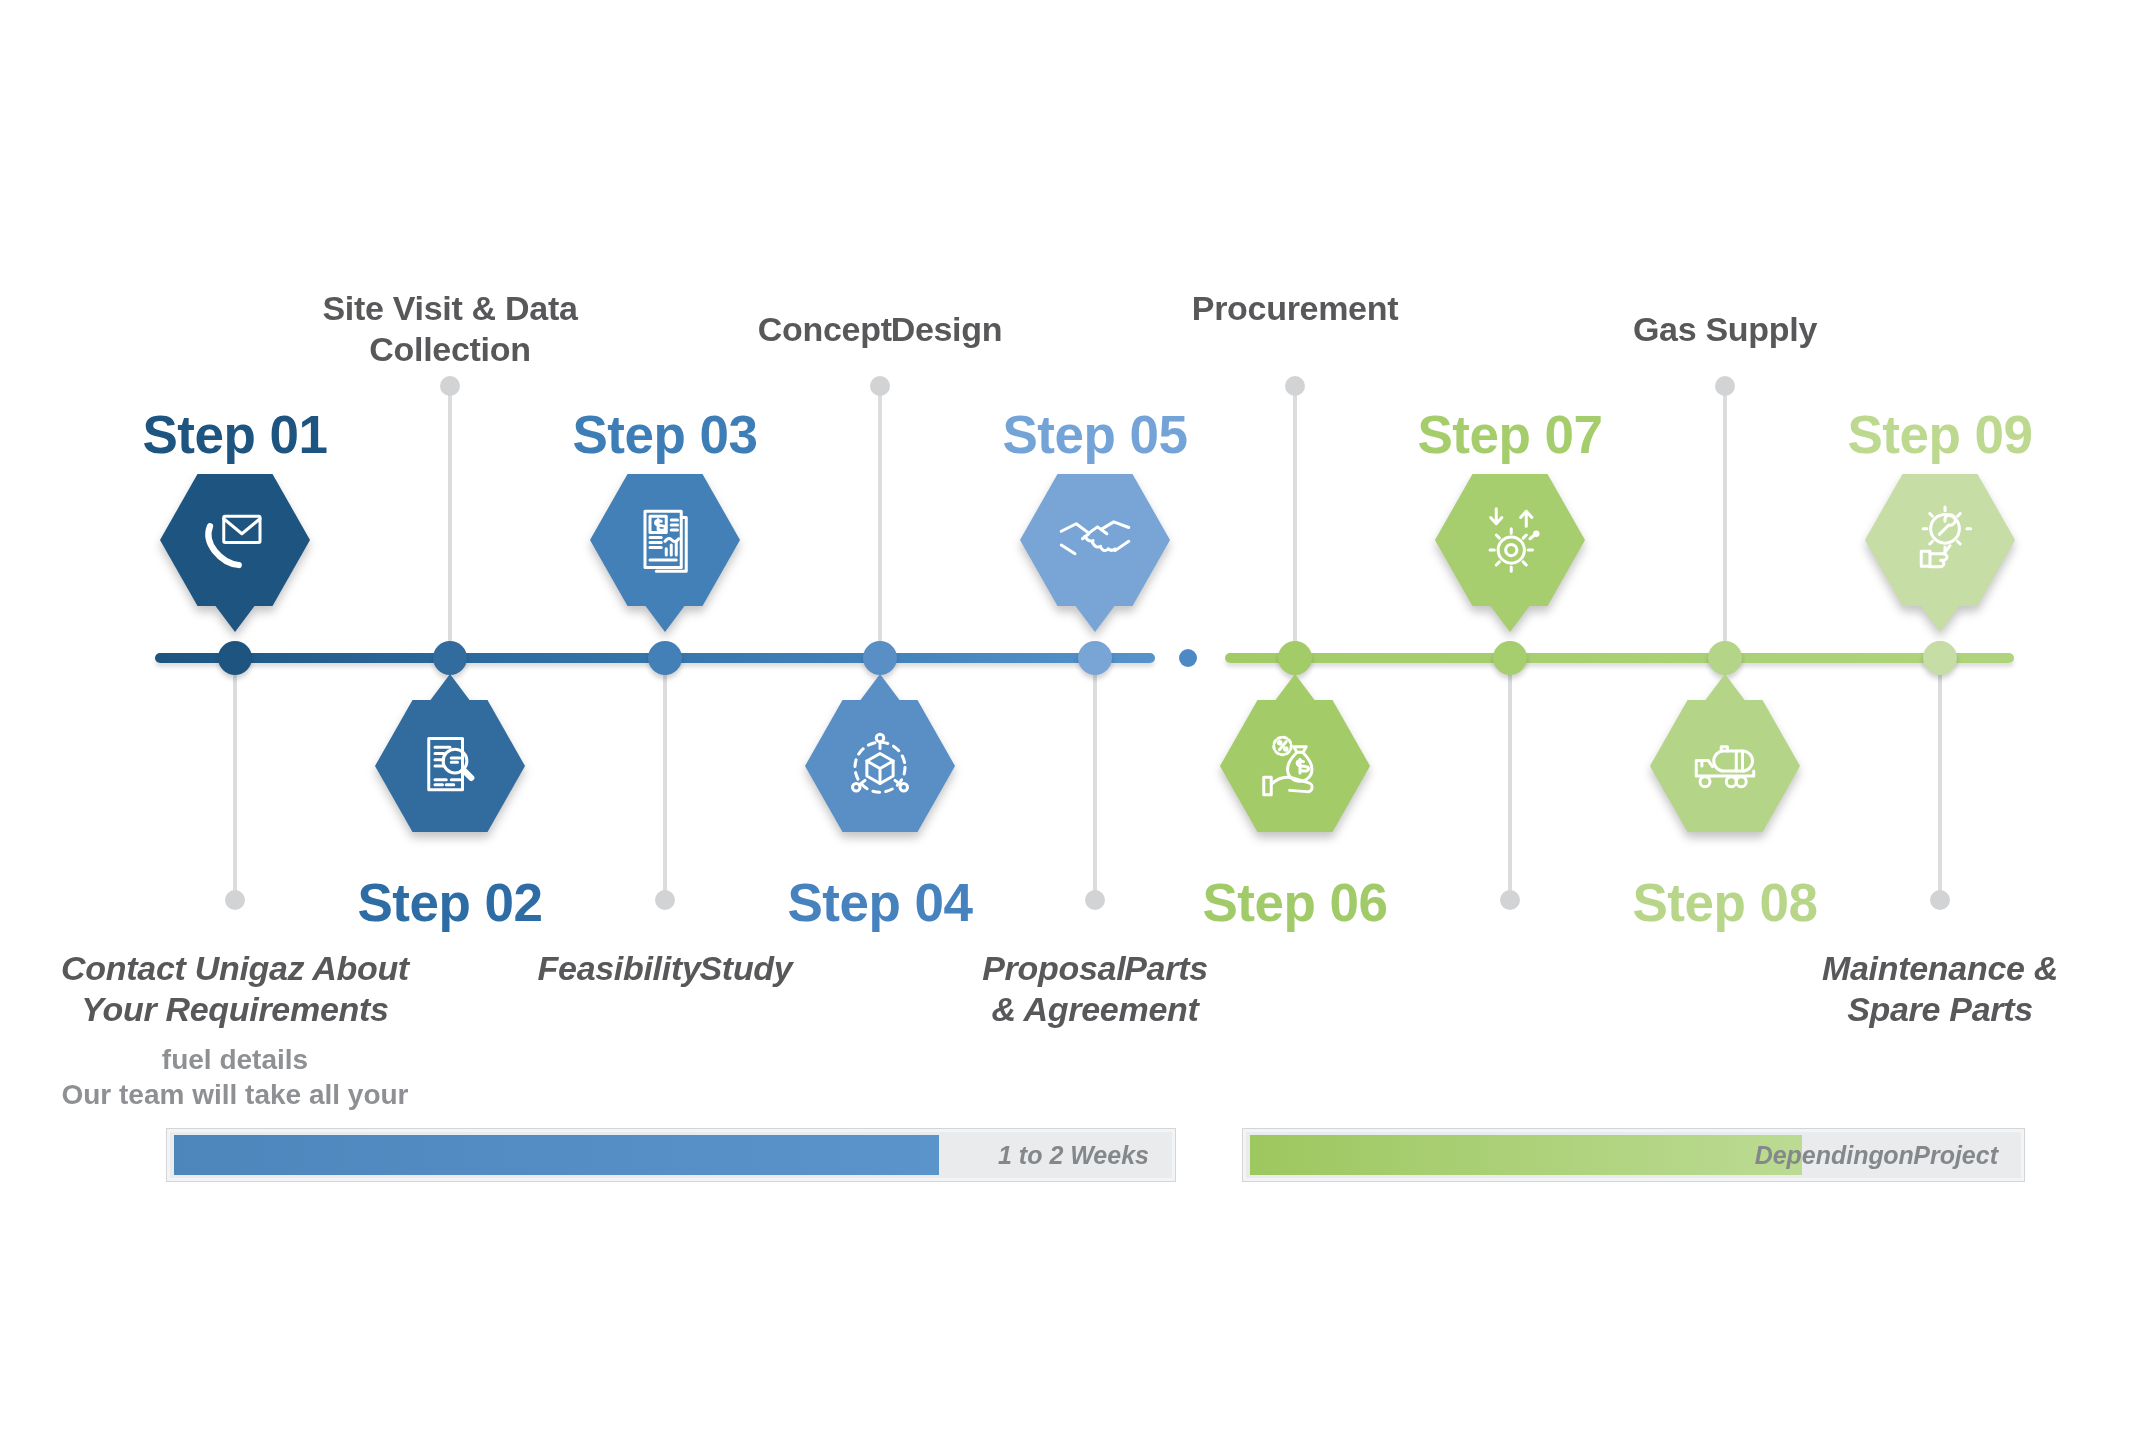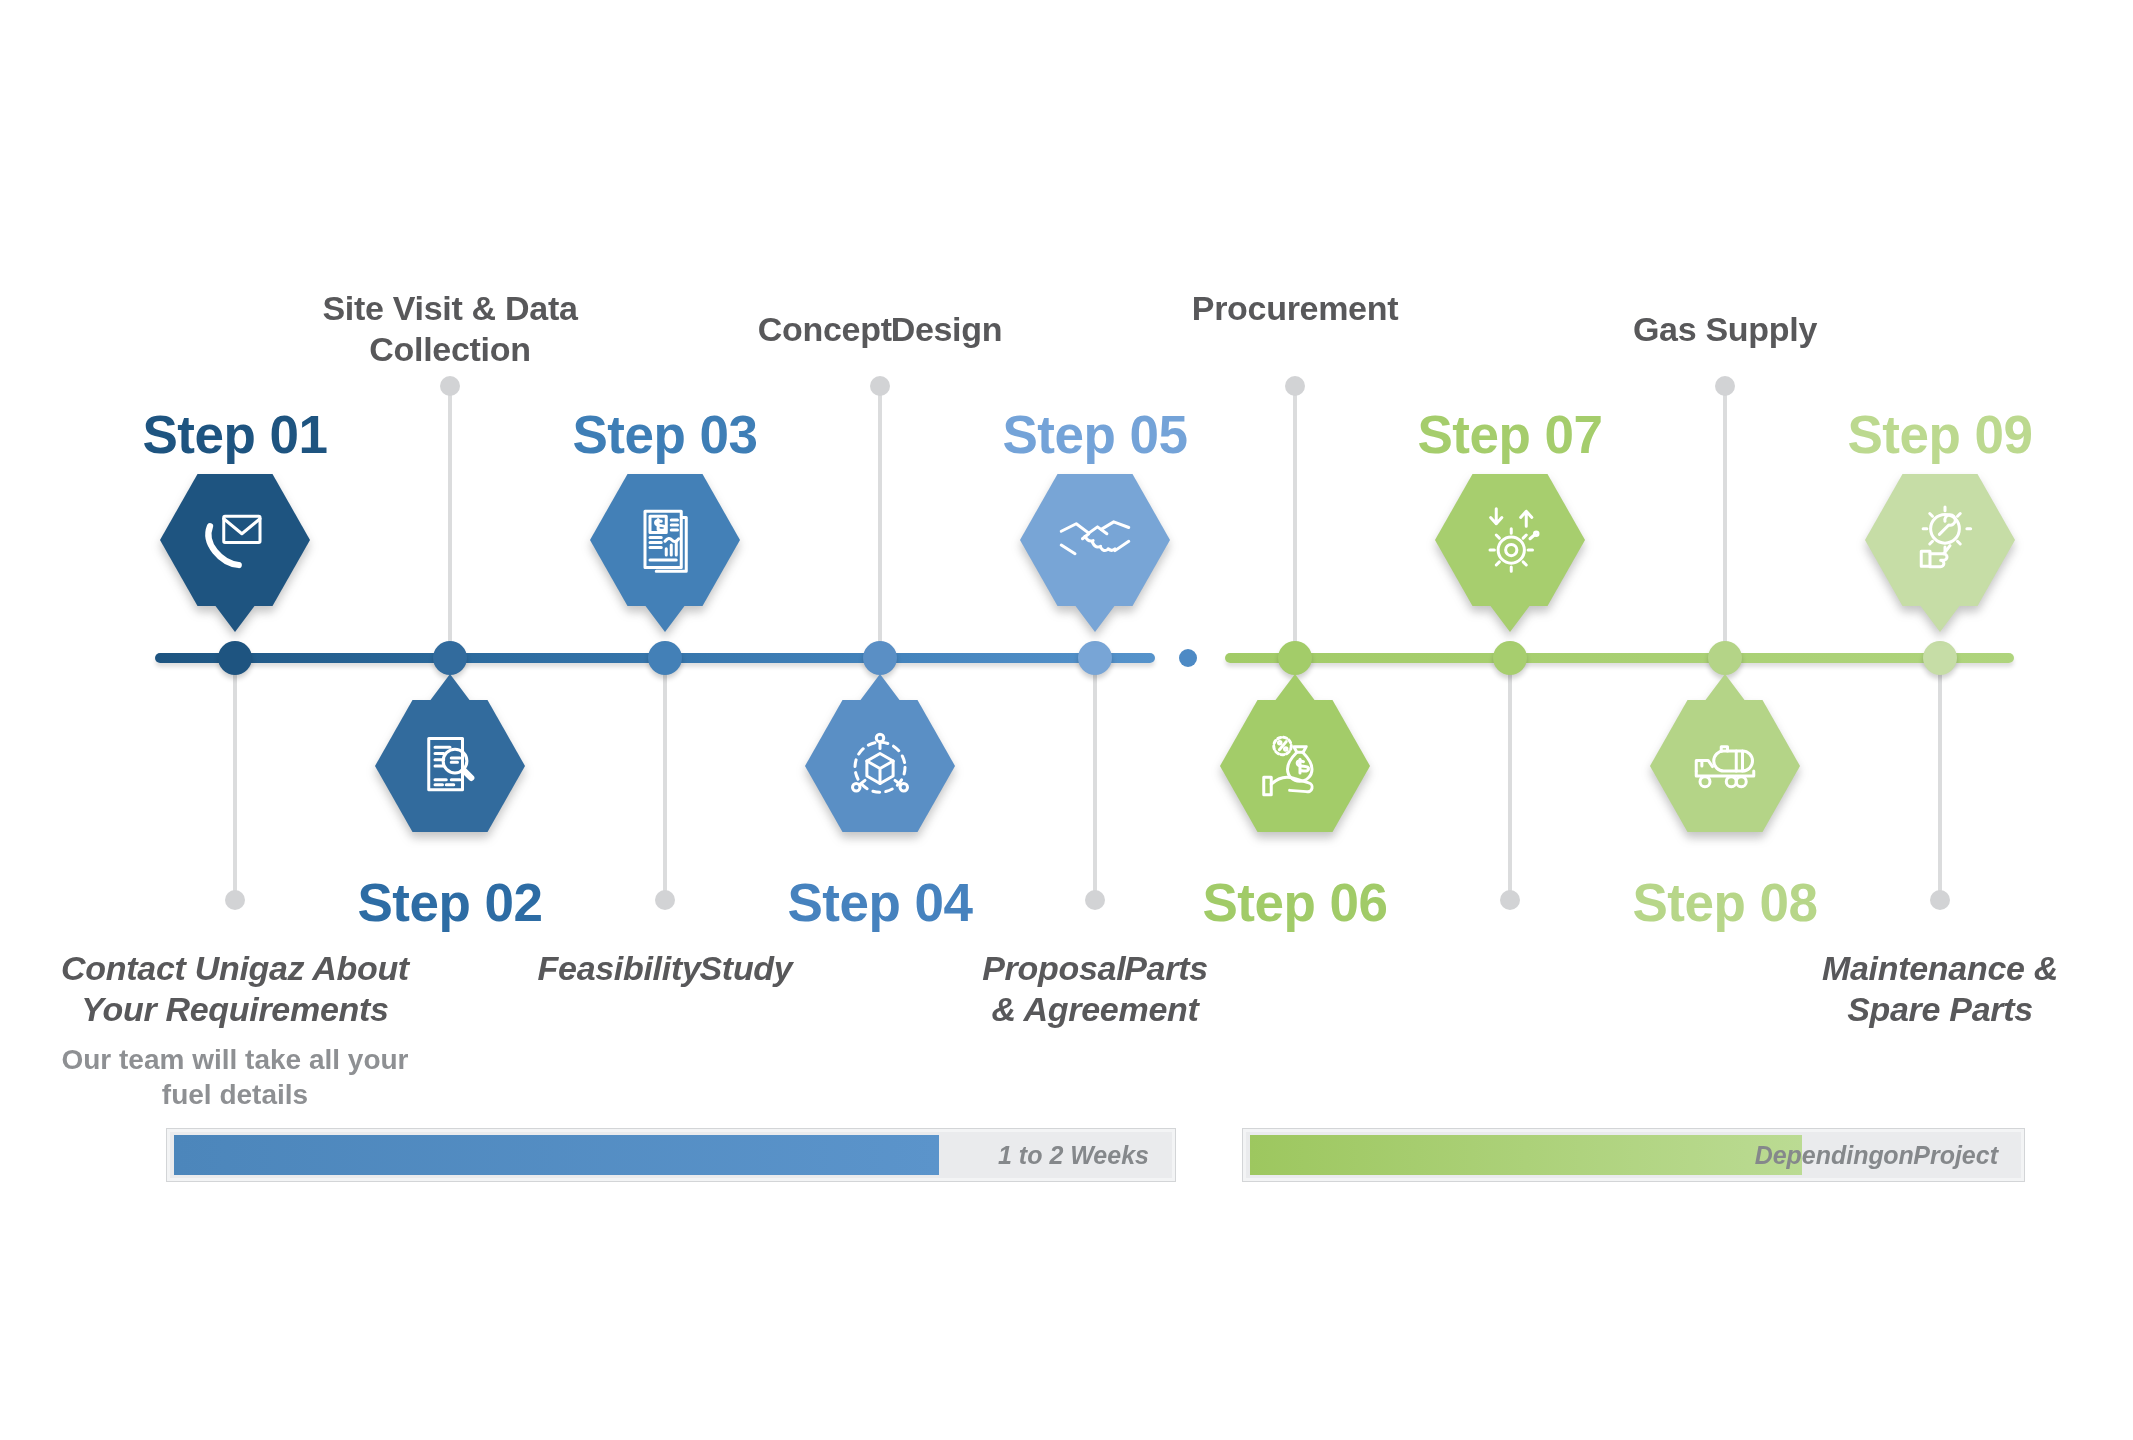--- a/index.html
+++ b/index.html
@@ -82,22 +82,22 @@
         <rect x="23" y="13" width="29" height="21" rx="1"></rect>
         <path d="M23 15 l14.5 12 L52 15"></path>
         <path d="M12 21 q-4 10 4 20 q8 10 19 11" stroke-width="5"></path>
       </svg>
     </div>
     <div class="title">
       <div>Contact Unigaz About</div>
       <div>Your Requirements</div>
     </div>
     <div class="subtitle">
+      <div>fuel details</div>
       <div>Our team will take all your</div>
-      <div>fuel details</div>
     </div>
   </div>
 
   <div class="step below" style="--cx: 450px; --hexc: #326B9D; --numc: #2D6CA4;">
     <div class="connector"></div>
     <div class="connector-dot"></div>
     <div class="dot"></div>
     <div class="step-num">Step 02</div>
     <div class="hexwrap">
       <div class="hex"></div>

